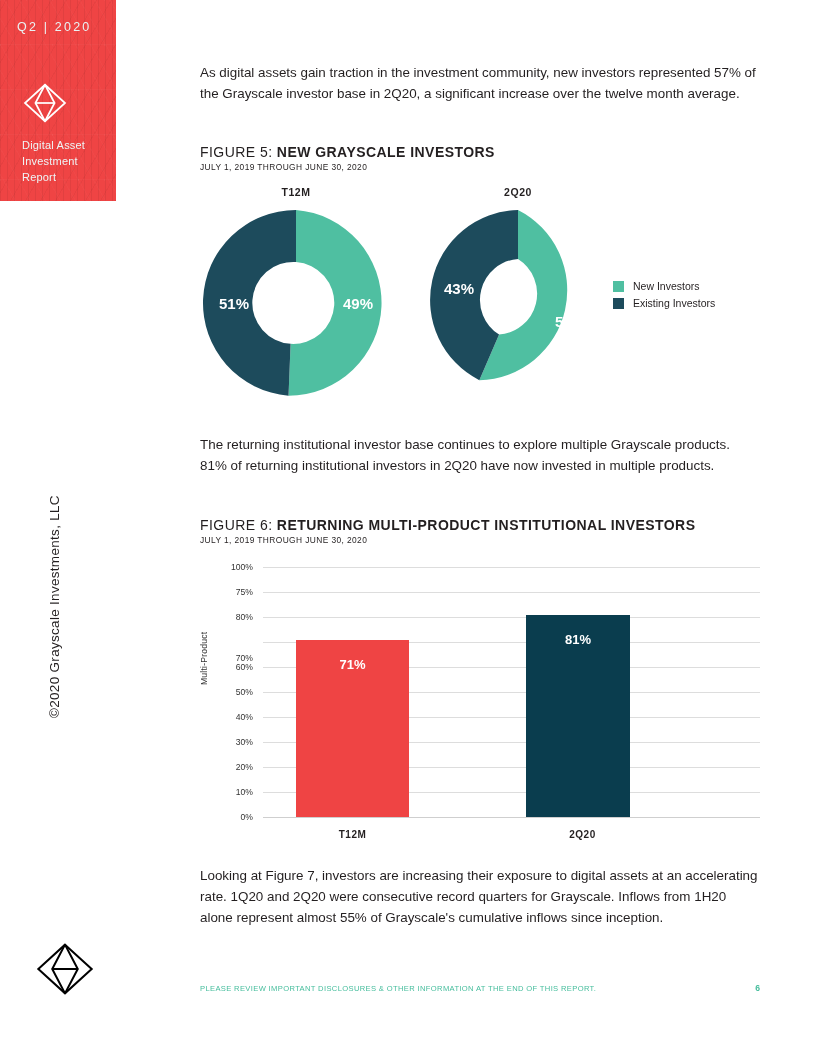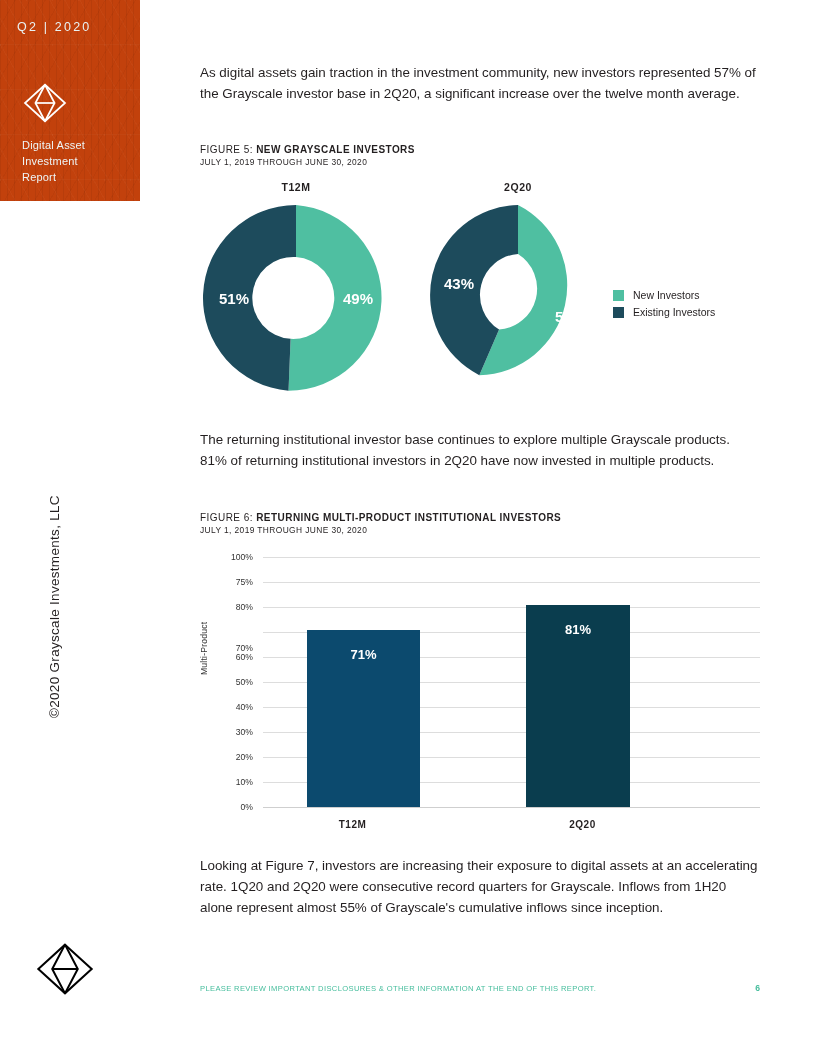--- a/index.html
+++ b/index.html
@@ -1,21 +1,21 @@
 <!DOCTYPE html>
 <html><head>
 <meta charset="utf-8">
 <style>
   html,body{margin:0;padding:0;background:#ffffff;}
   body{width:820px;height:1061px;position:relative;overflow:hidden;
        font-family:"Liberation Sans","DejaVu Sans",sans-serif;color:#231f20;}
 
   
-  .sidebar{position:absolute;left:0;top:0;width:140px;height:201px;
-           background:#c2410c;overflow:hidden;}
+  .sidebar{position:absolute;left:0;top:0;width:116px;height:201px;
+           background:#ef4444;overflow:hidden;}
   .sidebar-pattern{position:absolute;inset:0;opacity:.55;
       background-image:
         linear-gradient(30deg,rgba(255,255,255,.07) 1px,transparent 1px),
         linear-gradient(150deg,rgba(255,255,255,.07) 1px,transparent 1px),
         linear-gradient(90deg,rgba(0,0,0,.10) 1px,transparent 1px),
         linear-gradient(0deg,rgba(255,255,255,.05) 1px,transparent 1px);
       background-size:26px 45px,26px 45px,7px 7px,26px 45px;}
   .sidebar-pattern2{position:absolute;inset:0;opacity:.5;
       background-image:
         repeating-linear-gradient(60deg,rgba(255,255,255,.05) 0 1px,transparent 1px 13px),
@@ -32,34 +32,34 @@
              white-space:nowrap;font-size:13.5px;color:#231f20;letter-spacing:.3px;}
 
   .footer-logo{position:absolute;left:36px;top:938px;width:58px;height:62px;}
 
   
   .content{position:absolute;left:200px;top:0;width:560px;}
 
   p.body-text{margin:0;font-size:13.4px;line-height:21px;color:#231f20;}
 
   .fig-block{margin-top:0;}
-  .fig-title{font-size:10px;letter-spacing:.45px;color:#231f20;}
+  .fig-title{font-size:14px;letter-spacing:.45px;color:#231f20;}
   .fig-title b{font-weight:bold;}
   .fig-sub{font-size:8.4px;letter-spacing:.4px;color:#231f20;margin-top:2px;}
 
   
   .donut-area{position:relative;height:215px;margin-top:14px;}
   .donut-wrap{position:absolute;}
   .donut-label{position:absolute;top:0;width:100%;text-align:center;
                font-size:10.5px;font-weight:bold;letter-spacing:.6px;}
   .donut-svg{position:absolute;top:24px;left:0;}
   .slice-text{font-size:15px;font-weight:bold;fill:#ffffff;
               font-family:"Liberation Sans","DejaVu Sans",sans-serif;}
 
-  .legend{position:absolute;left:413px;top:108px;}
+  .legend{position:absolute;left:413px;top:94px;}
   .legend-row{display:flex;align-items:center;margin-bottom:5px;}
   .legend-swatch{width:11px;height:11px;margin-right:9px;}
   .legend-text{font-size:10.5px;color:#231f20;}
 
   
   .bar-area{position:relative;height:290px;margin-top:22px;}
   .ylabel{position:absolute;left:-1px;top:118px;transform-origin:left top;
           transform:rotate(-90deg);font-size:8.6px;letter-spacing:.2px;color:#333;}
   .ytick{position:absolute;right:0;width:44px;text-align:right;
          font-size:8.6px;color:#333;transform:translateY(-50%);}
@@ -193,21 +193,21 @@
       <div class="gridline" style="top:50px"></div>
       <div class="gridline" style="top:75px"></div>
       <div class="gridline" style="top:100px"></div>
       <div class="gridline" style="top:125px"></div>
       <div class="gridline" style="top:150px"></div>
       <div class="gridline" style="top:175px"></div>
       <div class="gridline" style="top:200px"></div>
       <div class="gridline" style="top:225px"></div>
       <div class="axisline" style="top:250px"></div>
 
-      <div class="bar" style="left:44px;width:113px;height:177.5px;background:#0c4a6e">
+      <div class="bar" style="left:33px;width:113px;height:177.5px;background:#ef4444">
         <div class="bar-val">71%</div>
       </div>
       <div class="bar" style="left:263px;width:104px;height:202.5px;background:#0a3d4e">
         <div class="bar-val">81%</div>
       </div>
 
       <div class="xtick" style="left:33px;width:113px">T12M</div>
       <div class="xtick" style="left:263px;width:113px">2Q20</div>
     </div>
   </div>

